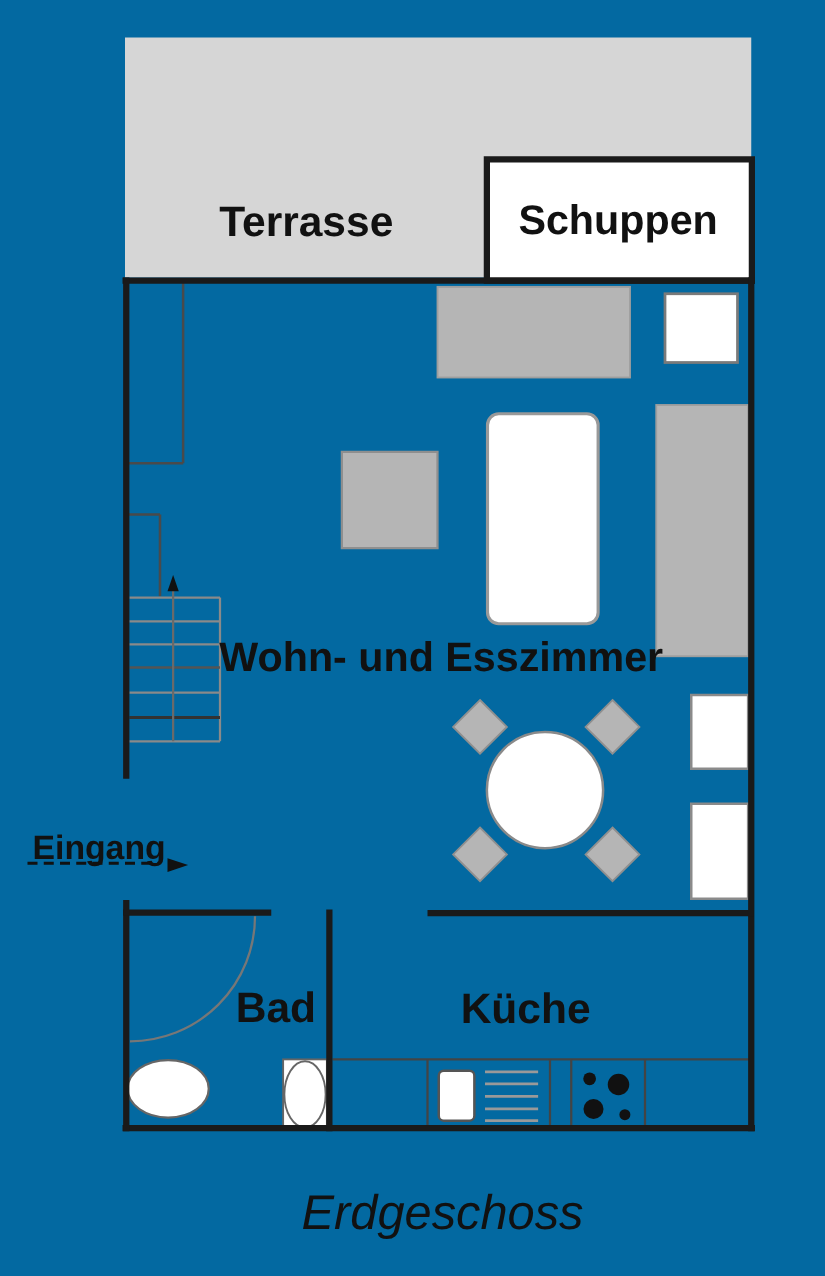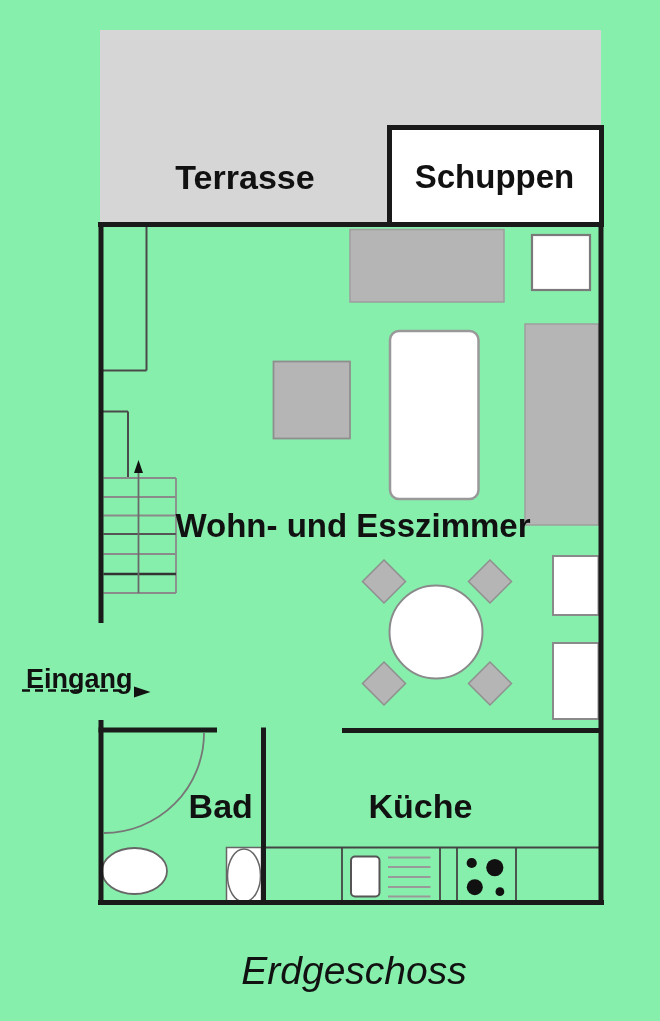--- a/index.html
+++ b/index.html
@@ -1,16 +1,16 @@
 <!DOCTYPE html>
 <html><head>
 <meta charset="utf-8">
 <style>
   html,body{margin:0;padding:0;background:#ffffff;}
-  #page{position:relative;width:660px;height:1021px;background:#86efac;overflow:hidden;}
+  #page{position:relative;width:660px;height:1021px;background:#0369a1;overflow:hidden;}
   svg{position:absolute;left:0;top:0;}
   text{font-family:"Liberation Sans", sans-serif;fill:#111111;}
 </style>
 </head>
 <body>
 <div id="page">
 <svg width="660" height="1021" viewBox="0 0 660 1021">
 
   <rect x="100" y="30" width="501" height="192" fill="#d6d6d6"></rect>
 

